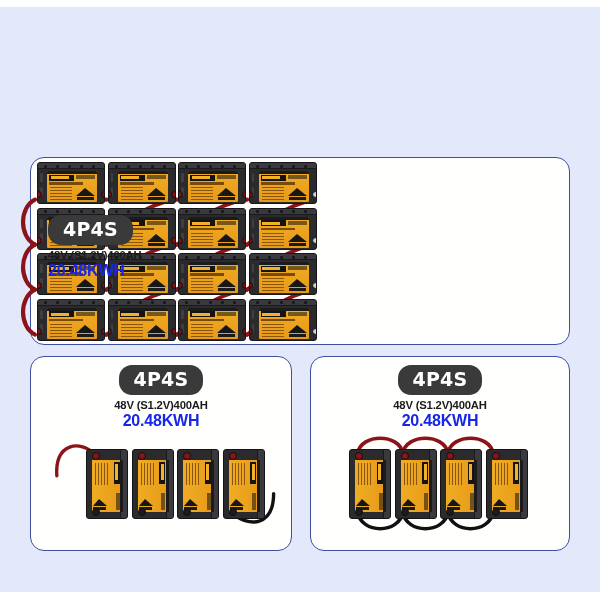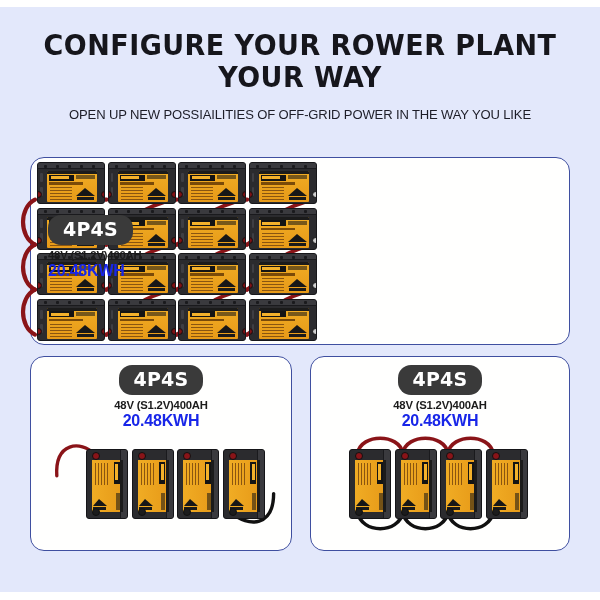--- a/index.html
+++ b/index.html
@@ -280,25 +280,20 @@
     overflow: visible;
   }
   svg { overflow: visible; }
 </style>
 </head>
 <body>
 
 <div id="page">
 <div id="canvas">
 
-  <div class="header">
-    <div class="title-line">CONFIGURE YOUR ROWER PLANT</div>
-    <div class="title-line">YOUR WAY</div>
-    <div class="subtitle">OPEN UP NEW POSSIAILITIES OF OFF-GRID POWER IN THE WAY YOU LIKE</div>
-  </div>
 
   <div class="panel" id="panel-top">
     <svg class="wires" id="wires-top" viewBox="0 0 540 188" preserveAspectRatio="none">
           <path d="M4,42 C-12,50 -12,79.5 4,87.5" fill="none" stroke="#8a1418" stroke-width="4.2" stroke-linecap="round"></path>
           <path d="M4,87.5 C-12,95.5 -12,125 4,133" fill="none" stroke="#8a1418" stroke-width="4.2" stroke-linecap="round"></path>
           <path d="M4,133 C-12,141 -12,170.5 4,178.5" fill="none" stroke="#8a1418" stroke-width="4.2" stroke-linecap="round"></path>
           <path d="M76,42 L74.5,42" fill="none" stroke="#8a1418" stroke-width="4.2" stroke-linecap="round"></path>
           <path d="M146.5,42 L145,42" fill="none" stroke="#8a1418" stroke-width="4.2" stroke-linecap="round"></path>
           <path d="M217,42 L215.5,42" fill="none" stroke="#8a1418" stroke-width="4.2" stroke-linecap="round"></path>
           <path d="M76,87.5 L74.5,87.5" fill="none" stroke="#8a1418" stroke-width="4.2" stroke-linecap="round"></path>

